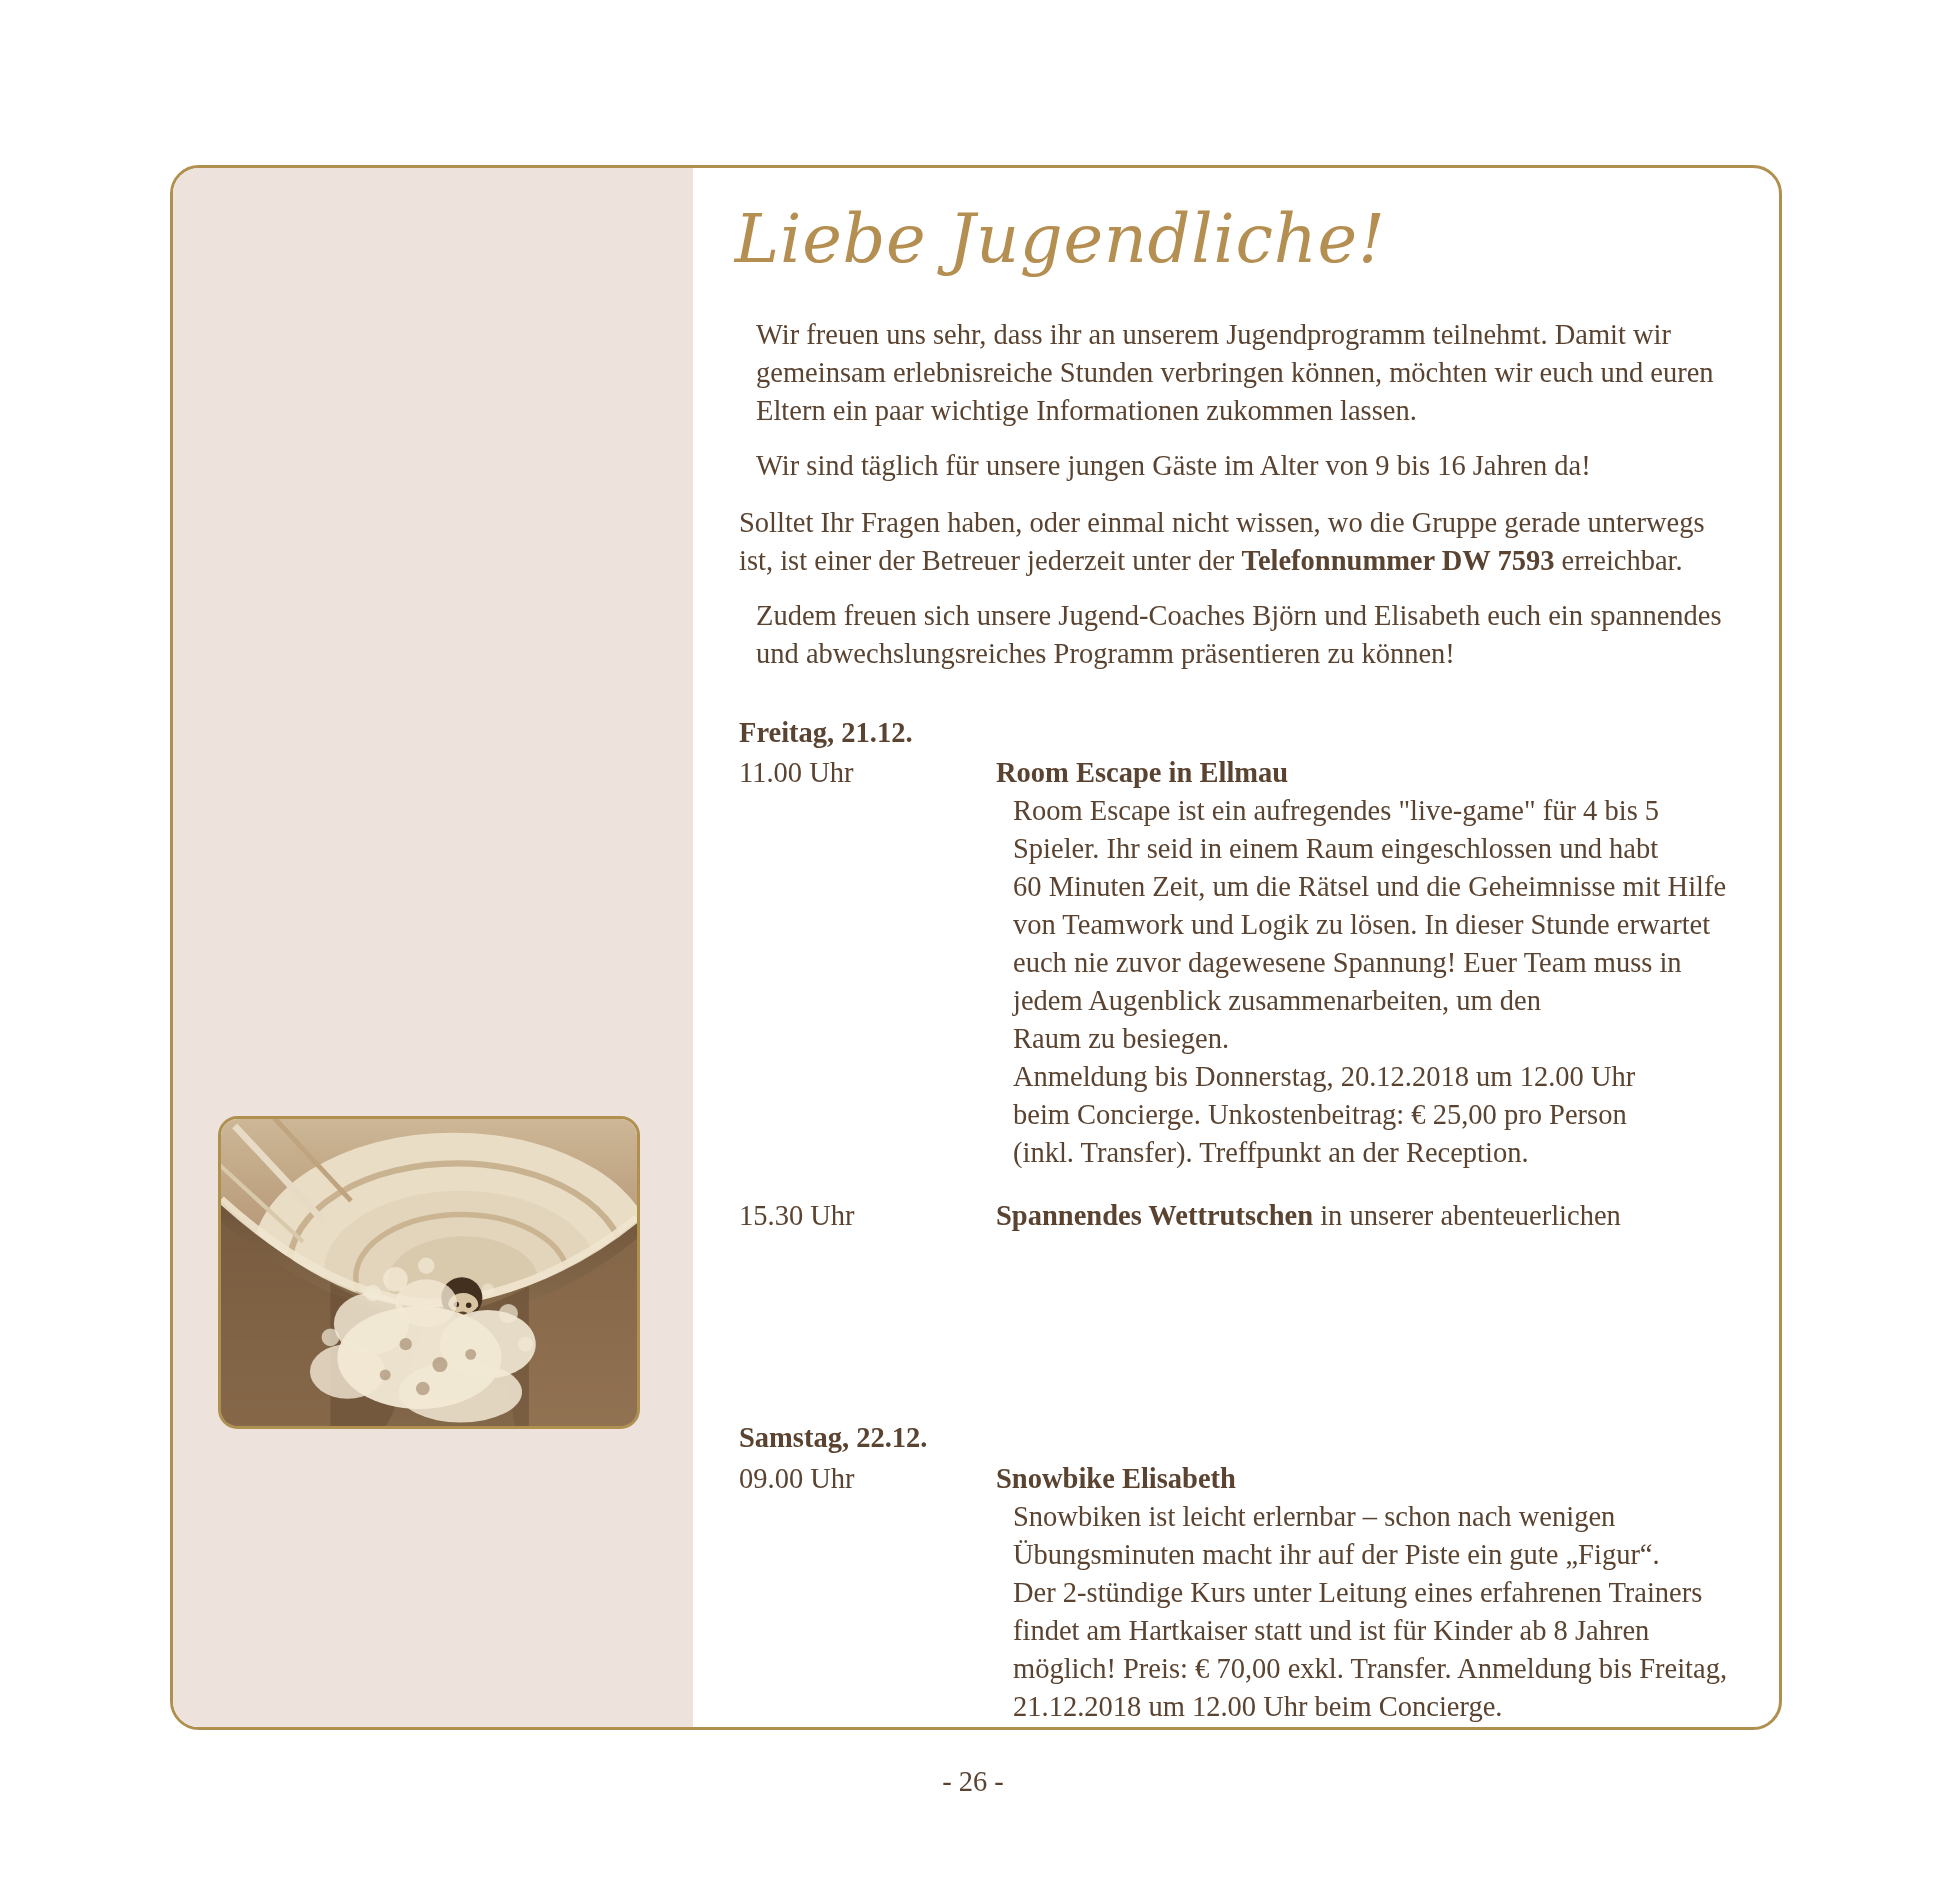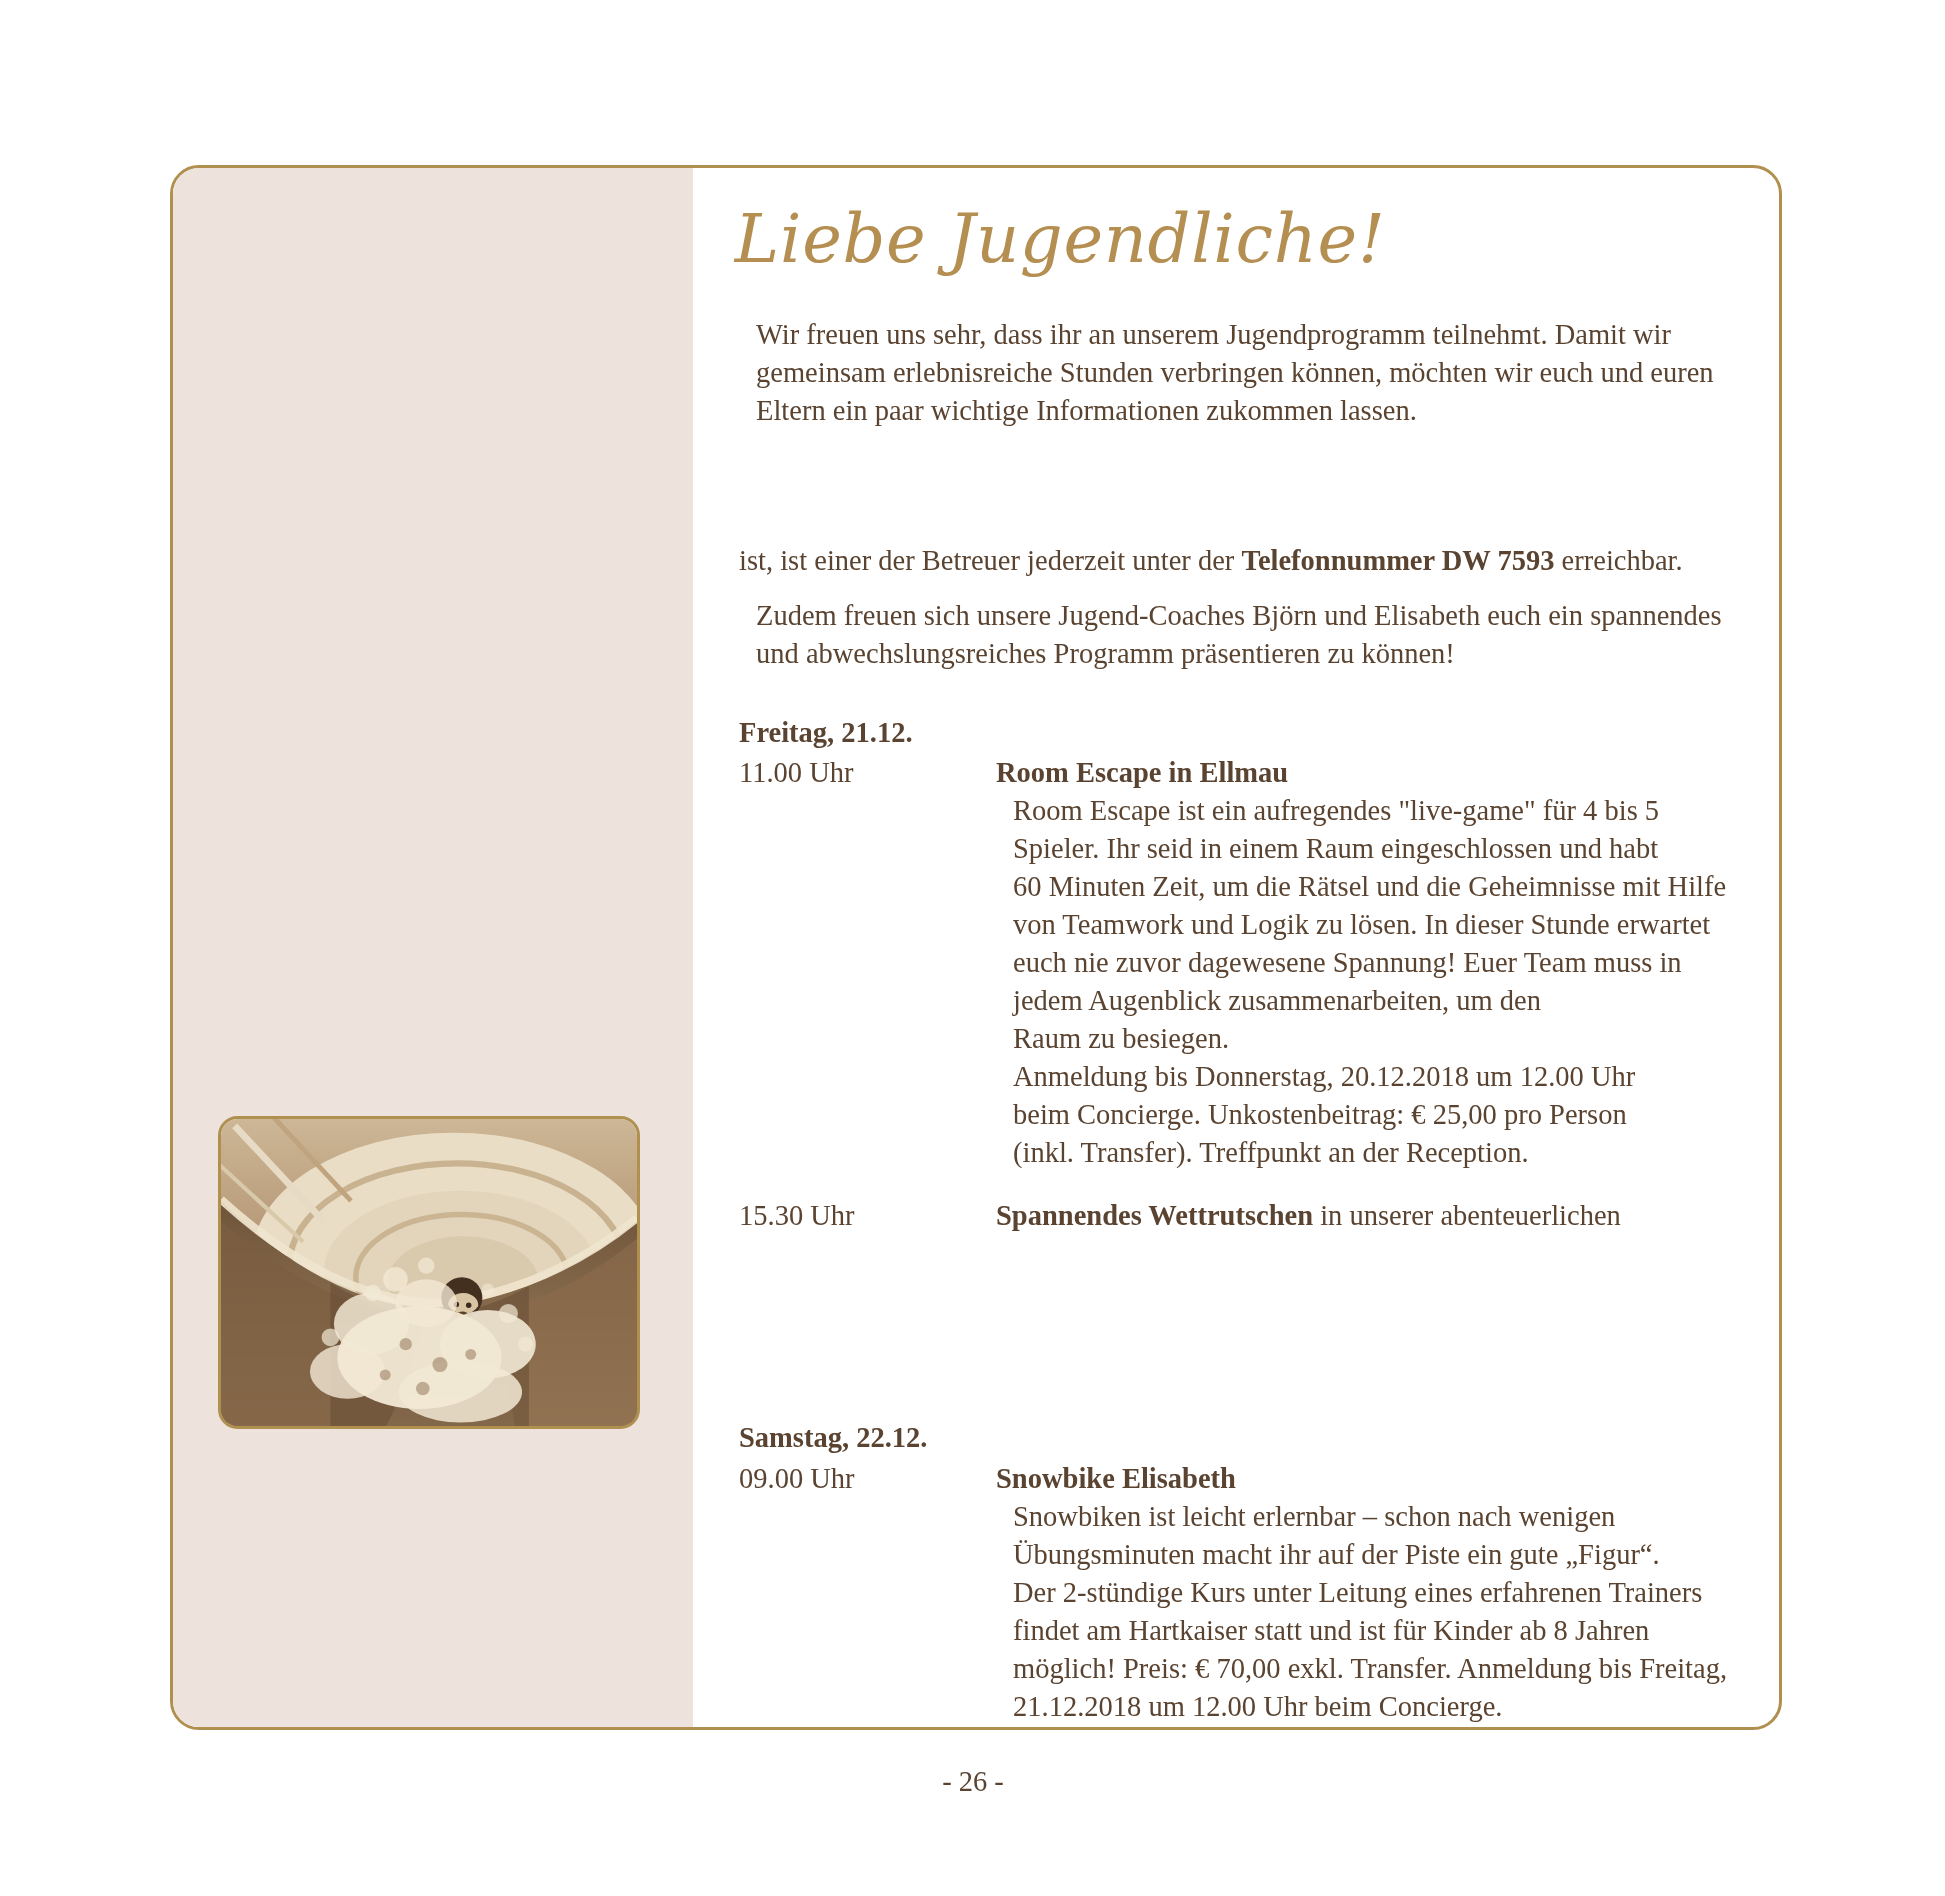--- a/index.html
+++ b/index.html
@@ -127,22 +127,23 @@
   </div>
 
   <div class="content">
 
     <h1 class="title">Liebe Jugendliche!</h1>
 
     <p class="para lines" style="top:148px">Wir freuen uns sehr, dass ihr an unserem Jugendprogramm teilnehmt. Damit wir
 gemeinsam erlebnisreiche Stunden verbringen können, möchten wir euch und euren
 Eltern ein paar wichtige Informationen zukommen lassen.</p>
 
+    <p class="para lines" style="top:279px">Wir sind täglich für unsere jungen Gäste im Alter von 9 bis 16 Jahren da!</p>
 
-    <p class="para" style="top:336px"><br><span>ist, ist einer der Betreuer jederzeit unter der </span><b>Telefonnummer DW 7593</b><span> erreichbar.</span></p>
+    <p class="para" style="top:336px"><span>Solltet Ihr Fragen haben, oder einmal nicht wissen, wo die Gruppe gerade unterwegs</span><br><span>ist, ist einer der Betreuer jederzeit unter der </span><b>Telefonnummer DW 7593</b><span> erreichbar.</span></p>
 
     <p class="para lines" style="top:429px">Zudem freuen sich unsere Jugend-Coaches Björn und Elisabeth euch ein spannendes
 und abwechslungsreiches Programm präsentieren zu können!</p>
 
     <div class="day-header" style="top:546px">Freitag, 21.12.</div>
 
     <div class="entry" style="top:586px">
       <span class="time">11.00 Uhr</span>
       <div class="desc">
         <b>Room Escape in Ellmau</b>

